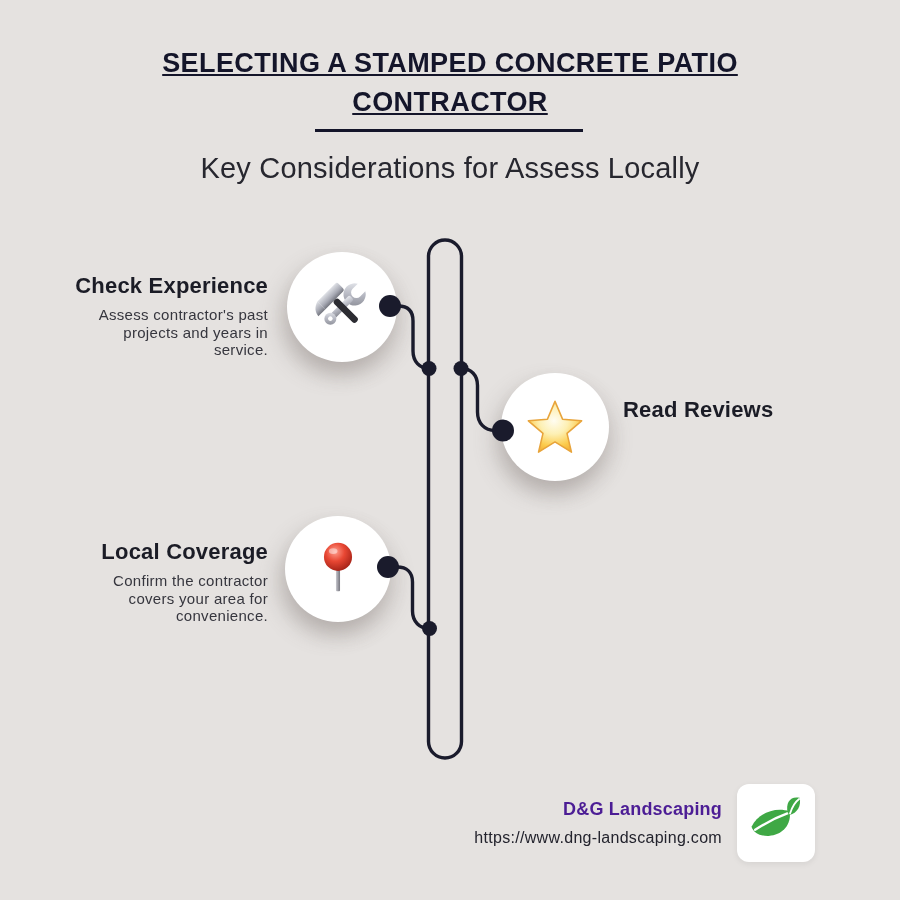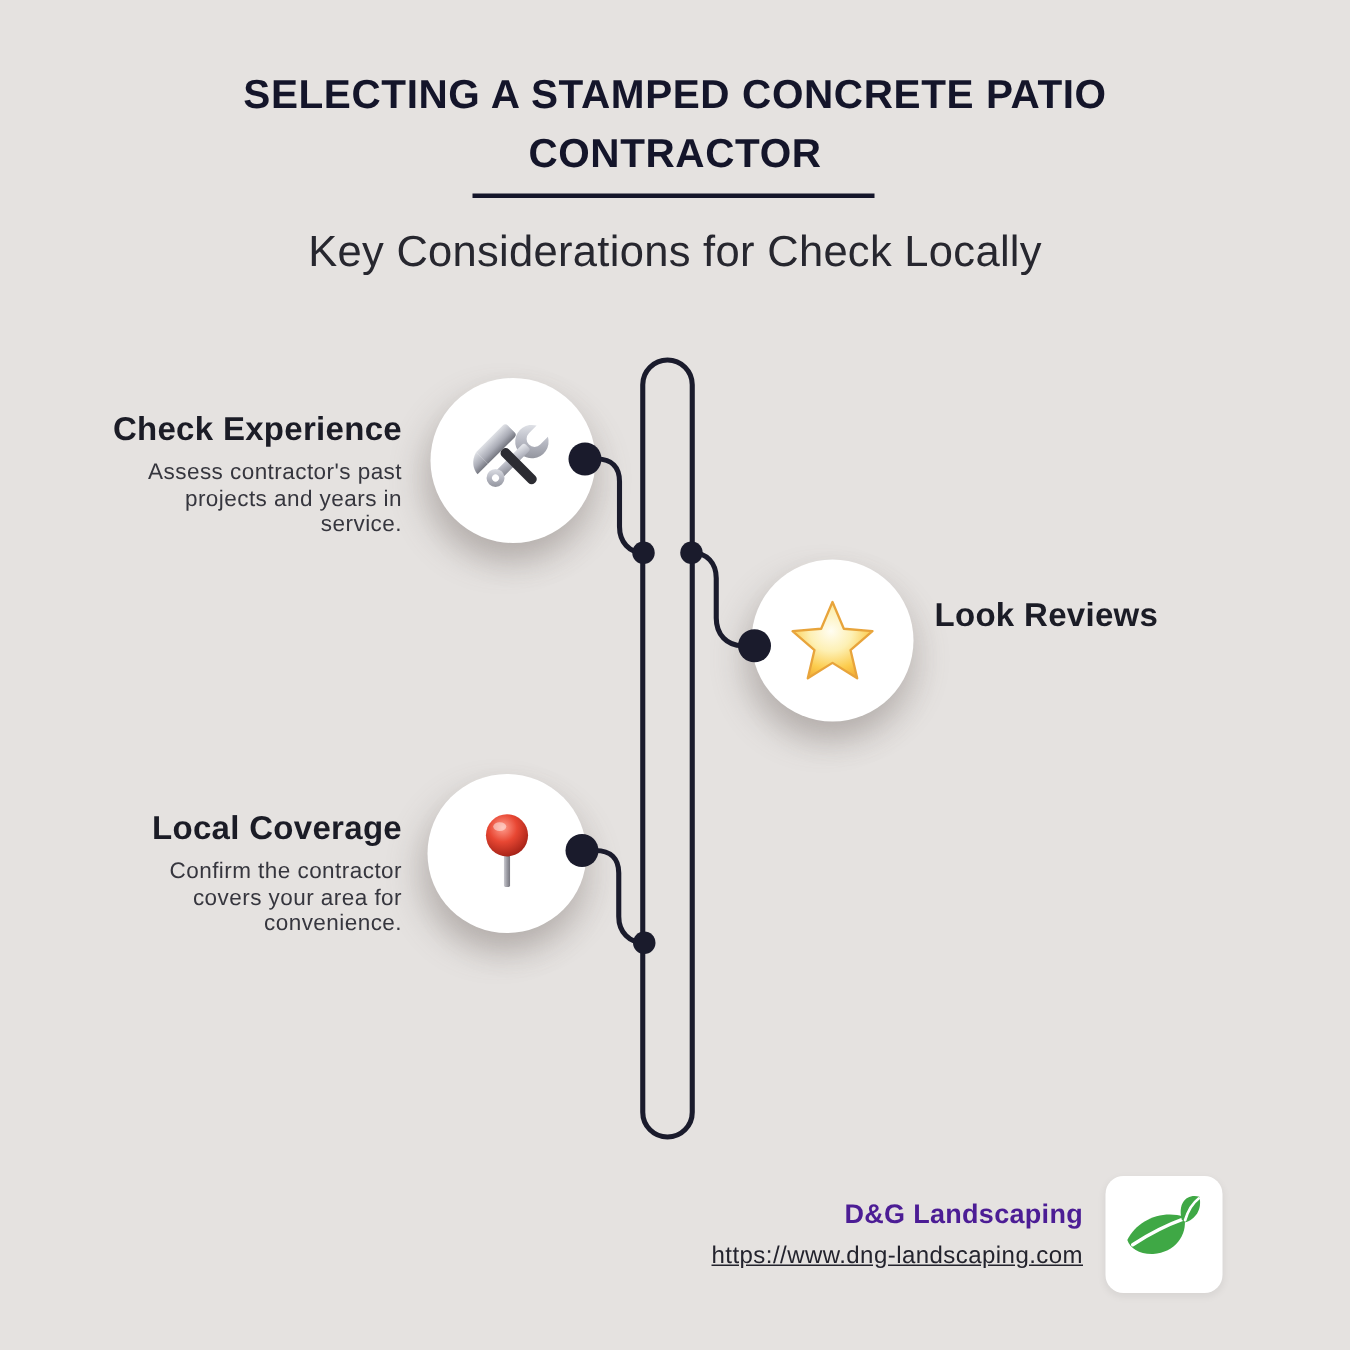--- a/index.html
+++ b/index.html
@@ -10,20 +10,21 @@
     font-family:"Liberation Sans","DejaVu Sans",sans-serif;
     overflow:hidden;
   }
   
   .page-title{
     position:absolute;left:0;right:0;top:44px;
     text-align:center;
     font-size:27px;line-height:39px;font-weight:700;
     letter-spacing:.4px;color:#14152a;
     white-space:pre-line;
+    text-decoration:underline;
   }
   .title-divider{
     position:absolute;left:315px;top:129px;
     width:268px;height:3px;background:#14152a;
   }
   .page-subtitle{
     position:absolute;left:0;right:0;top:152px;
     text-align:center;
     font-size:29px;font-weight:400;
     letter-spacing:.2px;color:#27272f;
@@ -52,38 +53,38 @@
     font-size:22px;font-weight:700;color:#1b1c26;letter-spacing:.2px;
   }
   .item-body{
     margin-top:7px;
     font-size:15px;line-height:17.5px;color:#36363e;letter-spacing:.3px;
     white-space:pre-line;
   }
   
   .footer-text{position:absolute;right:178px;top:799px;text-align:right;z-index:2;}
   .footer-company{font-size:18px;font-weight:700;color:#4c1d95;letter-spacing:.2px;}
-  .footer-url{margin-top:9px;font-size:16px;color:#23232d;letter-spacing:.3px;text-decoration:underline;}
+  .footer-url{margin-top:9px;font-size:16px;color:#23232d;letter-spacing:.3px;}
   .logo-tile{
     position:absolute;left:737px;top:784px;width:78px;height:78px;
     background:#ffffff;border-radius:12px;z-index:2;
     display:flex;align-items:center;justify-content:center;
     box-shadow:0 2px 6px rgba(0,0,0,.07);
   }
   .logo-tile svg{width:58px;height:58px;}
 </style>
 </head>
 <body>
 
 <div class="canvas">
 
   <div class="page-title">SELECTING A STAMPED CONCRETE PATIO
 CONTRACTOR</div>
   <div class="title-divider"></div>
-  <div class="page-subtitle">Key Considerations for Check Locally</div>
+  <div class="page-subtitle">Key Considerations for Assess Locally</div>
 
   <svg class="timeline-svg" width="900" height="900" viewBox="0 0 900 900" fill="none">
     <rect x="428.5" y="240" width="33" height="518" rx="16.5" stroke="#1a1b2c" stroke-width="3.4"></rect>
 
     <path d="M390 306 L398 306 C408 306 413 311.5 413 321 L413 351 C413 361.5 419.5 368.5 429 368.5" stroke="#1a1b2c" stroke-width="3.4" stroke-linecap="round"></path>
     <circle cx="390" cy="306" r="11" fill="#1a1b2c"></circle>
     <circle cx="429" cy="368.5" r="7.5" fill="#1a1b2c"></circle>
 
     <path d="M461 368.5 C471.5 368.5 477.5 375.5 477.5 385.5 L477.5 412 C477.5 423 484.5 430.5 495 430.5 L503 430.5" stroke="#1a1b2c" stroke-width="3.4" stroke-linecap="round"></path>
     <circle cx="461" cy="368.5" r="7.5" fill="#1a1b2c"></circle>
@@ -159,21 +160,21 @@
   </div>
 
   <div class="step-text align-right t1">
     <div class="item-heading">Check Experience</div>
     <div class="item-body">Assess contractor's past
 projects and years in
 service.</div>
   </div>
 
   <div class="step-text align-left t2">
-    <div class="item-heading">Look Reviews</div>
+    <div class="item-heading">Read Reviews</div>
   </div>
 
   <div class="step-text align-right t3">
     <div class="item-heading">Local Coverage</div>
     <div class="item-body">Confirm the contractor
 covers your area for
 convenience.</div>
   </div>
 
   <div class="footer-text">

